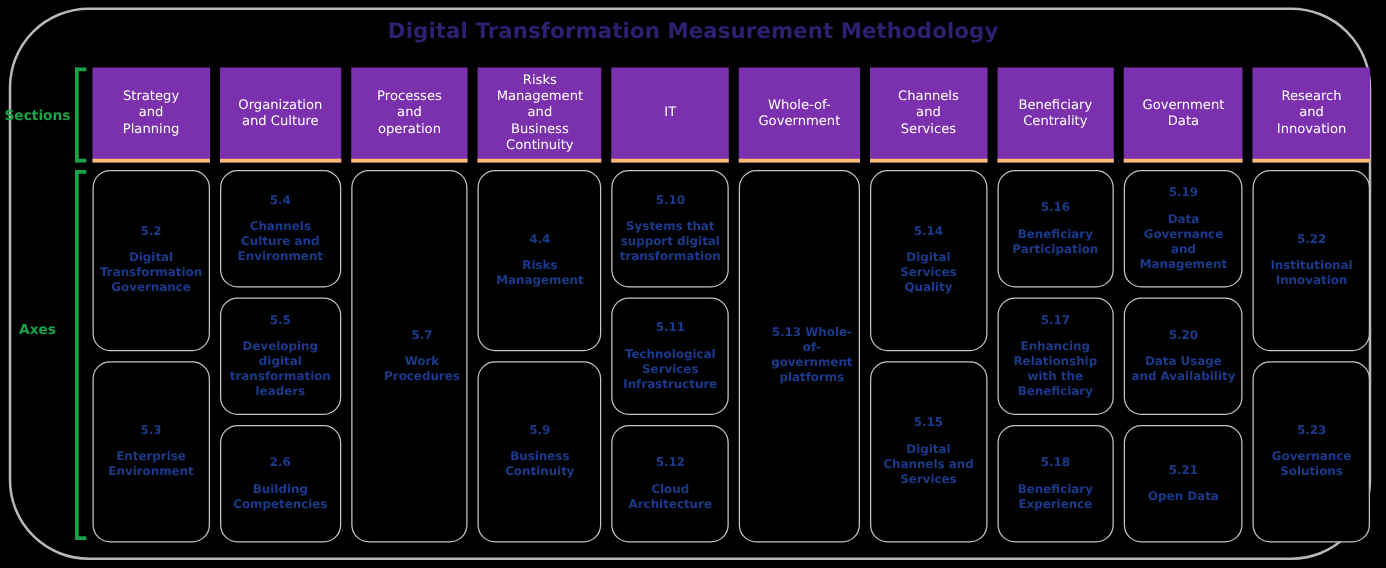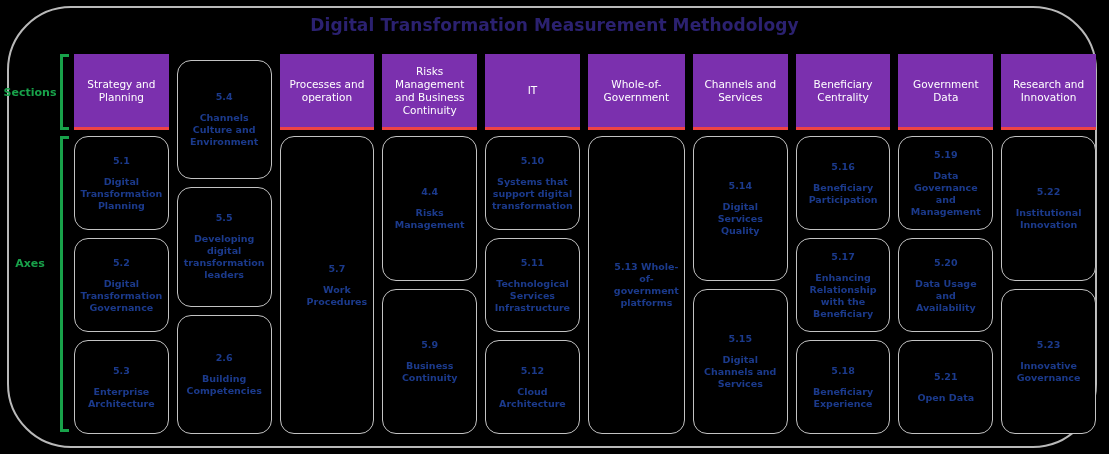--- a/index.html
+++ b/index.html
@@ -81,30 +81,30 @@
   .column {
     flex: 1 1 0;
     display: flex;
     flex-direction: column;
   }
 
   
   .section-header {
     height: 76px;
     background: #7b30ae;
-    border-bottom: 3px solid #ef4444;
+    border-bottom: 3px solid #fdba74;
     box-sizing: border-box;
     color: #ffffff;
     font-size: 10.5px;
     line-height: 13px;
     display: flex;
     align-items: center;
     justify-content: center;
     text-align: center;
-    padding: 2px 4px;
+    padding: 2px 15px;
   }
 
   
   .axes-stack {
     margin-top: 6px;
     flex: 1 1 auto;
     display: flex;
     flex-direction: column;
     gap: 8px;
   }
@@ -152,34 +152,31 @@
   <div class="bracket" id="bracket-sections"></div>
 
   <div class="side-label" id="label-axes">Axes</div>
   <div class="bracket" id="bracket-axes"></div>
 
   <div id="columns">
       <div class="column">
         <div class="section-header">Strategy and Planning</div>
         <div class="axes-stack">
           <div class="axis-card size-2">
-            <div class="axis-num">5.1</div>
-            <div class="axis-title">Digital Transformation Planning</div>
-          </div>
-          <div class="axis-card size-2">
             <div class="axis-num">5.2</div>
             <div class="axis-title">Digital Transformation Governance</div>
           </div>
           <div class="axis-card size-2">
             <div class="axis-num">5.3</div>
-            <div class="axis-title">Enterprise Architecture</div>
-          </div>
-        </div>
-      </div>
-      <div class="column">
+            <div class="axis-title">Enterprise Environment</div>
+          </div>
+        </div>
+      </div>
+      <div class="column">
+        <div class="section-header">Organization and Culture</div>
         <div class="axes-stack">
           <div class="axis-card size-2">
             <div class="axis-num">5.4</div>
             <div class="axis-title">Channels Culture and Environment</div>
           </div>
           <div class="axis-card size-2">
             <div class="axis-num">5.5</div>
             <div class="axis-title">Developing digital transformation leaders</div>
           </div>
           <div class="axis-card size-2">
@@ -284,19 +281,19 @@
       </div>
       <div class="column">
         <div class="section-header">Research and Innovation</div>
         <div class="axes-stack">
           <div class="axis-card size-3">
             <div class="axis-num">5.22</div>
             <div class="axis-title">Institutional Innovation</div>
           </div>
           <div class="axis-card size-3">
             <div class="axis-num">5.23</div>
-            <div class="axis-title">Innovative Governance</div>
+            <div class="axis-title">Governance Solutions</div>
           </div>
         </div>
       </div>
     </div>
 
 </div>
 
 </body></html>

